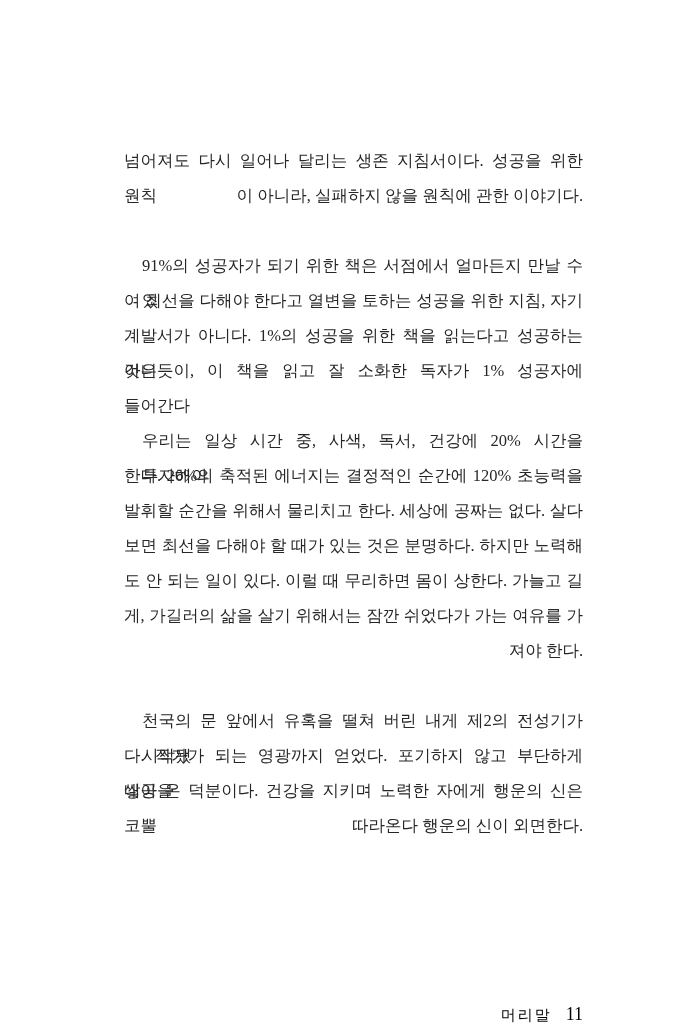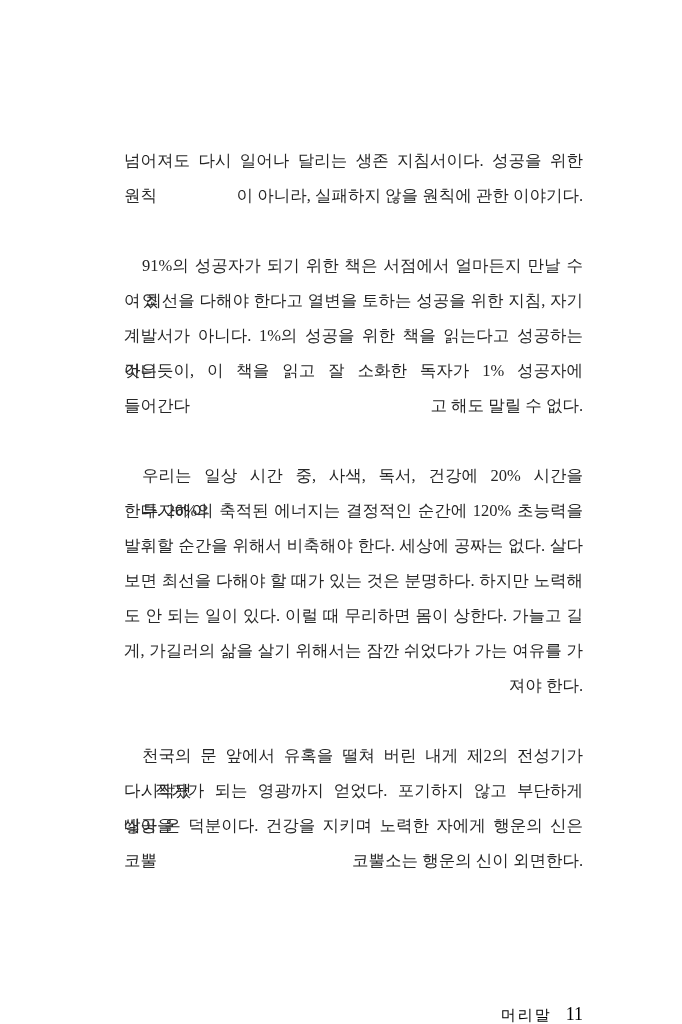--- a/index.html
+++ b/index.html
@@ -70,35 +70,34 @@
   <main class="text-block">
       <div class="paragraph">
         <div class="line just">넘어져도 다시 일어나 달리는 생존 지침서이다. 성공을 위한 원칙</div>
         <div class="line">이 아니라, 실패하지 않을 원칙에 관한 이야기다.</div>
       </div>
       <div class="paragraph">
         <div class="line just indent">91%의 성공자가 되기 위한 책은 서점에서 얼마든지 만날 수 있</div>
         <div class="line just">여 최선을 다해야 한다고 열변을 토하는 성공을 위한 지침, 자기</div>
         <div class="line just">계발서가 아니다. 1%의 성공을 위한 책을 읽는다고 성공하는 것은</div>
         <div class="line just">아니듯이, 이 책을 읽고 잘 소화한 독자가 1% 성공자에 들어간다</div>
-        <div class="line">고 해도 말릴 수 없다.</div>
       </div>
       <div class="paragraph">
         <div class="line just indent">우리는 일상 시간 중, 사색, 독서, 건강에 20% 시간을 투자해야</div>
         <div class="line just">한다. 20%의 축적된 에너지는 결정적인 순간에 120% 초능력을</div>
-        <div class="line just">발휘할 순간을 위해서 비축해야 한다. 세상에 공짜는 없다. 살다</div>
+        <div class="line just">발휘할 순간을 위해서 물리치고 한다. 세상에 공짜는 없다. 살다</div>
         <div class="line just">보면 최선을 다해야 할 때가 있는 것은 분명하다. 하지만 노력해</div>
         <div class="line just">도 안 되는 일이 있다. 이럴 때 무리하면 몸이 상한다. 가늘고 길</div>
         <div class="line just">게, 가길러의 삶을 살기 위해서는 잠깐 쉬었다가 가는 여유를 가</div>
         <div class="line">져야 한다.</div>
       </div>
       <div class="paragraph">
         <div class="line just indent">천국의 문 앞에서 유혹을 떨쳐 버린 내게 제2의 전성기가 시작됐</div>
         <div class="line just">다. 작가가 되는 영광까지 얻었다. 포기하지 않고 부단하게 내공을</div>
         <div class="line just">쌓아 온 덕분이다. 건강을 지키며 노력한 자에게 행운의 신은 코뿔</div>
-        <div class="line">코뿔소는 행운의 신이 외면한다.</div>
+        <div class="line">따라온다 행운의 신이 외면한다.</div>
       </div>
     </main>
   <footer class="page-footer">
     <span class="footer-label">머리말</span>
     <span class="footer-num">11</span>
   </footer>
 </div>
 
 </body></html>

